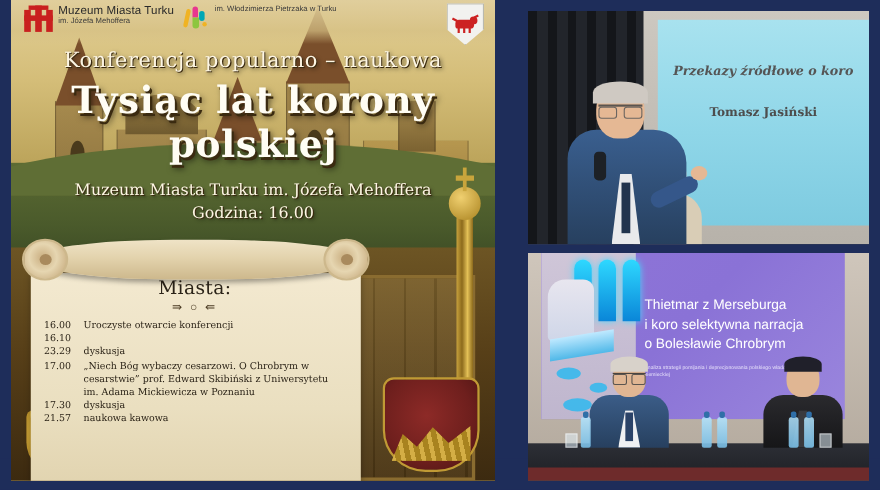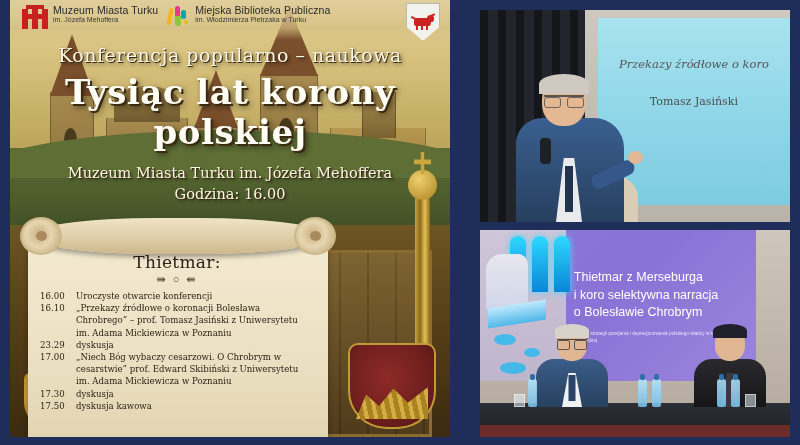--- a/index.html
+++ b/index.html
@@ -199,20 +199,21 @@
     overflow:hidden; background:#2a2f36;
   }
   .stage-wall{ position:absolute;inset:0;background:linear-gradient(180deg,#cdc8c0,#b7b2aa); }
   .curtain{ position:absolute;left:0;top:0;width:34%;height:100%;
     background:repeating-linear-gradient(90deg,#14161a 0 8px,#22252b 8px 18px); }
   .screen-top{
     position:absolute;right:0;top:8px;width:62%;height:88%;
     background:linear-gradient(180deg,#a8e2ef 0%,#8fd6e8 55%,#7ecbe0 100%);
     display:flex;flex-direction:column;align-items:center;justify-content:flex-start;
     padding-top:38px;
+    font-weight:bold;
   }
   .slide1-t{
     font-family:"DejaVu Serif", serif; font-style:italic; font-size:11.5px;
     color:#555; text-align:center; line-height:1.45; white-space:nowrap;
   }
   .slide1-a{
     font-family:"DejaVu Serif", serif; font-size:11px; color:#4d4d4d; margin-top:22px;
   }
   .speaker{
     position:absolute;left:36px;bottom:0;width:116px;height:150px;
@@ -255,21 +256,21 @@
   }
   .seated:before{content:"";position:absolute;left:16px;top:-22px;width:30px;height:30px;border-radius:50%;background:#caa07c;}
   .seated:after{content:"";position:absolute;left:14px;top:-26px;width:34px;height:14px;border-radius:50% 50% 0 0;background:#e6e2da;}
 
   .photo-bot {
     position:absolute; left:480px; top:230px; width:310px; height:207px;
     overflow:hidden; background:#3b3550;
   }
   .room{ position:absolute;inset:0;background:linear-gradient(180deg,#cfc6bb,#b2a89c); }
   .screen-bot{
-    position:absolute;left:0;top:0px;width:89%;height:73%;
+    position:absolute;left:12px;top:0px;width:89%;height:73%;
     background:linear-gradient(135deg,#8e74d8 0%,#8a72d6 45%,#9a86dd 100%);
     overflow:hidden;
     padding-left:18px;
   }
   .illus{
     position:absolute;left:0;top:0;width:31%;height:100%;
     background:linear-gradient(180deg,#cfc6d8 0%,#bfb6ce 100%);
   }
   .illus .gw{
     position:absolute;top:6px;width:16px;height:56px;border-radius:8px 8px 0 0;
@@ -362,21 +363,20 @@
 
       <div class="logo-block">
         <div class="mark-lib">
           <i style="left:0;top:3px;width:4px;height:17px;background:#f0b323;transform:rotate(12deg);"></i>
           <i style="left:7px;top:1px;width:5px;height:10px;background:#e8378f;border-radius:5px 5px 0 0;"></i>
           <i style="left:7px;top:11px;width:6px;height:10px;background:#8cc63f;border-radius:0 0 5px 5px;"></i>
           <i style="left:13px;top:5px;width:5px;height:9px;background:#00a7b5;border-radius:3px;"></i>
           <i style="left:16px;top:15px;width:4px;height:4px;background:#f0b323;border-radius:50%;"></i>
         </div>
         <div class="logo-txt">
-          <div class="logo-t1">Miejska Biblioteka Publiczna</div>
           <div class="logo-t2">im. Włodzimierza Pietrzaka w Turku</div>
         </div>
       </div>
 
       <div class="shield">
         <div class="bull">
           <div class="body"></div>
             <div class="head"></div>
             <div class="horn"></div>
           <div class="leg" style="left:5px;"></div>
@@ -405,46 +405,45 @@
     <div class="eagle">
       <div class="wing"></div>
     </div>
 
     <div class="scroll">
       <div class="scroll-top">
         <div class="curl l"></div>
         <div class="curl r"></div>
       </div>
       <div class="scroll-body">
-        <div class="prog-title">Thietmar:</div>
+        <div class="prog-title">Miasta:</div>
         <div class="divider">⇛ ○ ⇚</div>
         <div class="prog-list">
           <div class="prow">
             <div class="ptime">16.00</div>
             <div class="pdesc">Uroczyste otwarcie konferencji</div>
           </div>
           <div class="prow">
             <div class="ptime">16.10</div>
-            <div class="pdesc">„Przekazy źródłowe o koronacji Bolesława Chrobrego” – prof. Tomasz Jasiński z Uniwersytetu im. Adama Mickiewicza w Poznaniu</div>
           </div>
           <div class="prow">
             <div class="ptime">23.29</div>
             <div class="pdesc">dyskusja</div>
           </div>
           <div class="prow">
             <div class="ptime">17.00</div>
             <div class="pdesc">„Niech Bóg wybaczy cesarzowi. O Chrobrym w cesarstwie” prof. Edward Skibiński z Uniwersytetu im. Adama Mickiewicza w Poznaniu</div>
           </div>
           <div class="prow">
             <div class="ptime">17.30</div>
             <div class="pdesc">dyskusja</div>
           </div>
           <div class="prow">
-            <div class="ptime">17.50</div>
-            <div class="pdesc">dyskusja kawowa</div>
+            <div class="ptime">21.57</div>
+            <div class="pdesc">naukowa kawowa</div>
           </div>
         </div>
       </div>
     </div>
   </div>
 
   <div class="photo-top">
     <div class="stage-wall"></div>
     <div class="curtain"></div>
 

